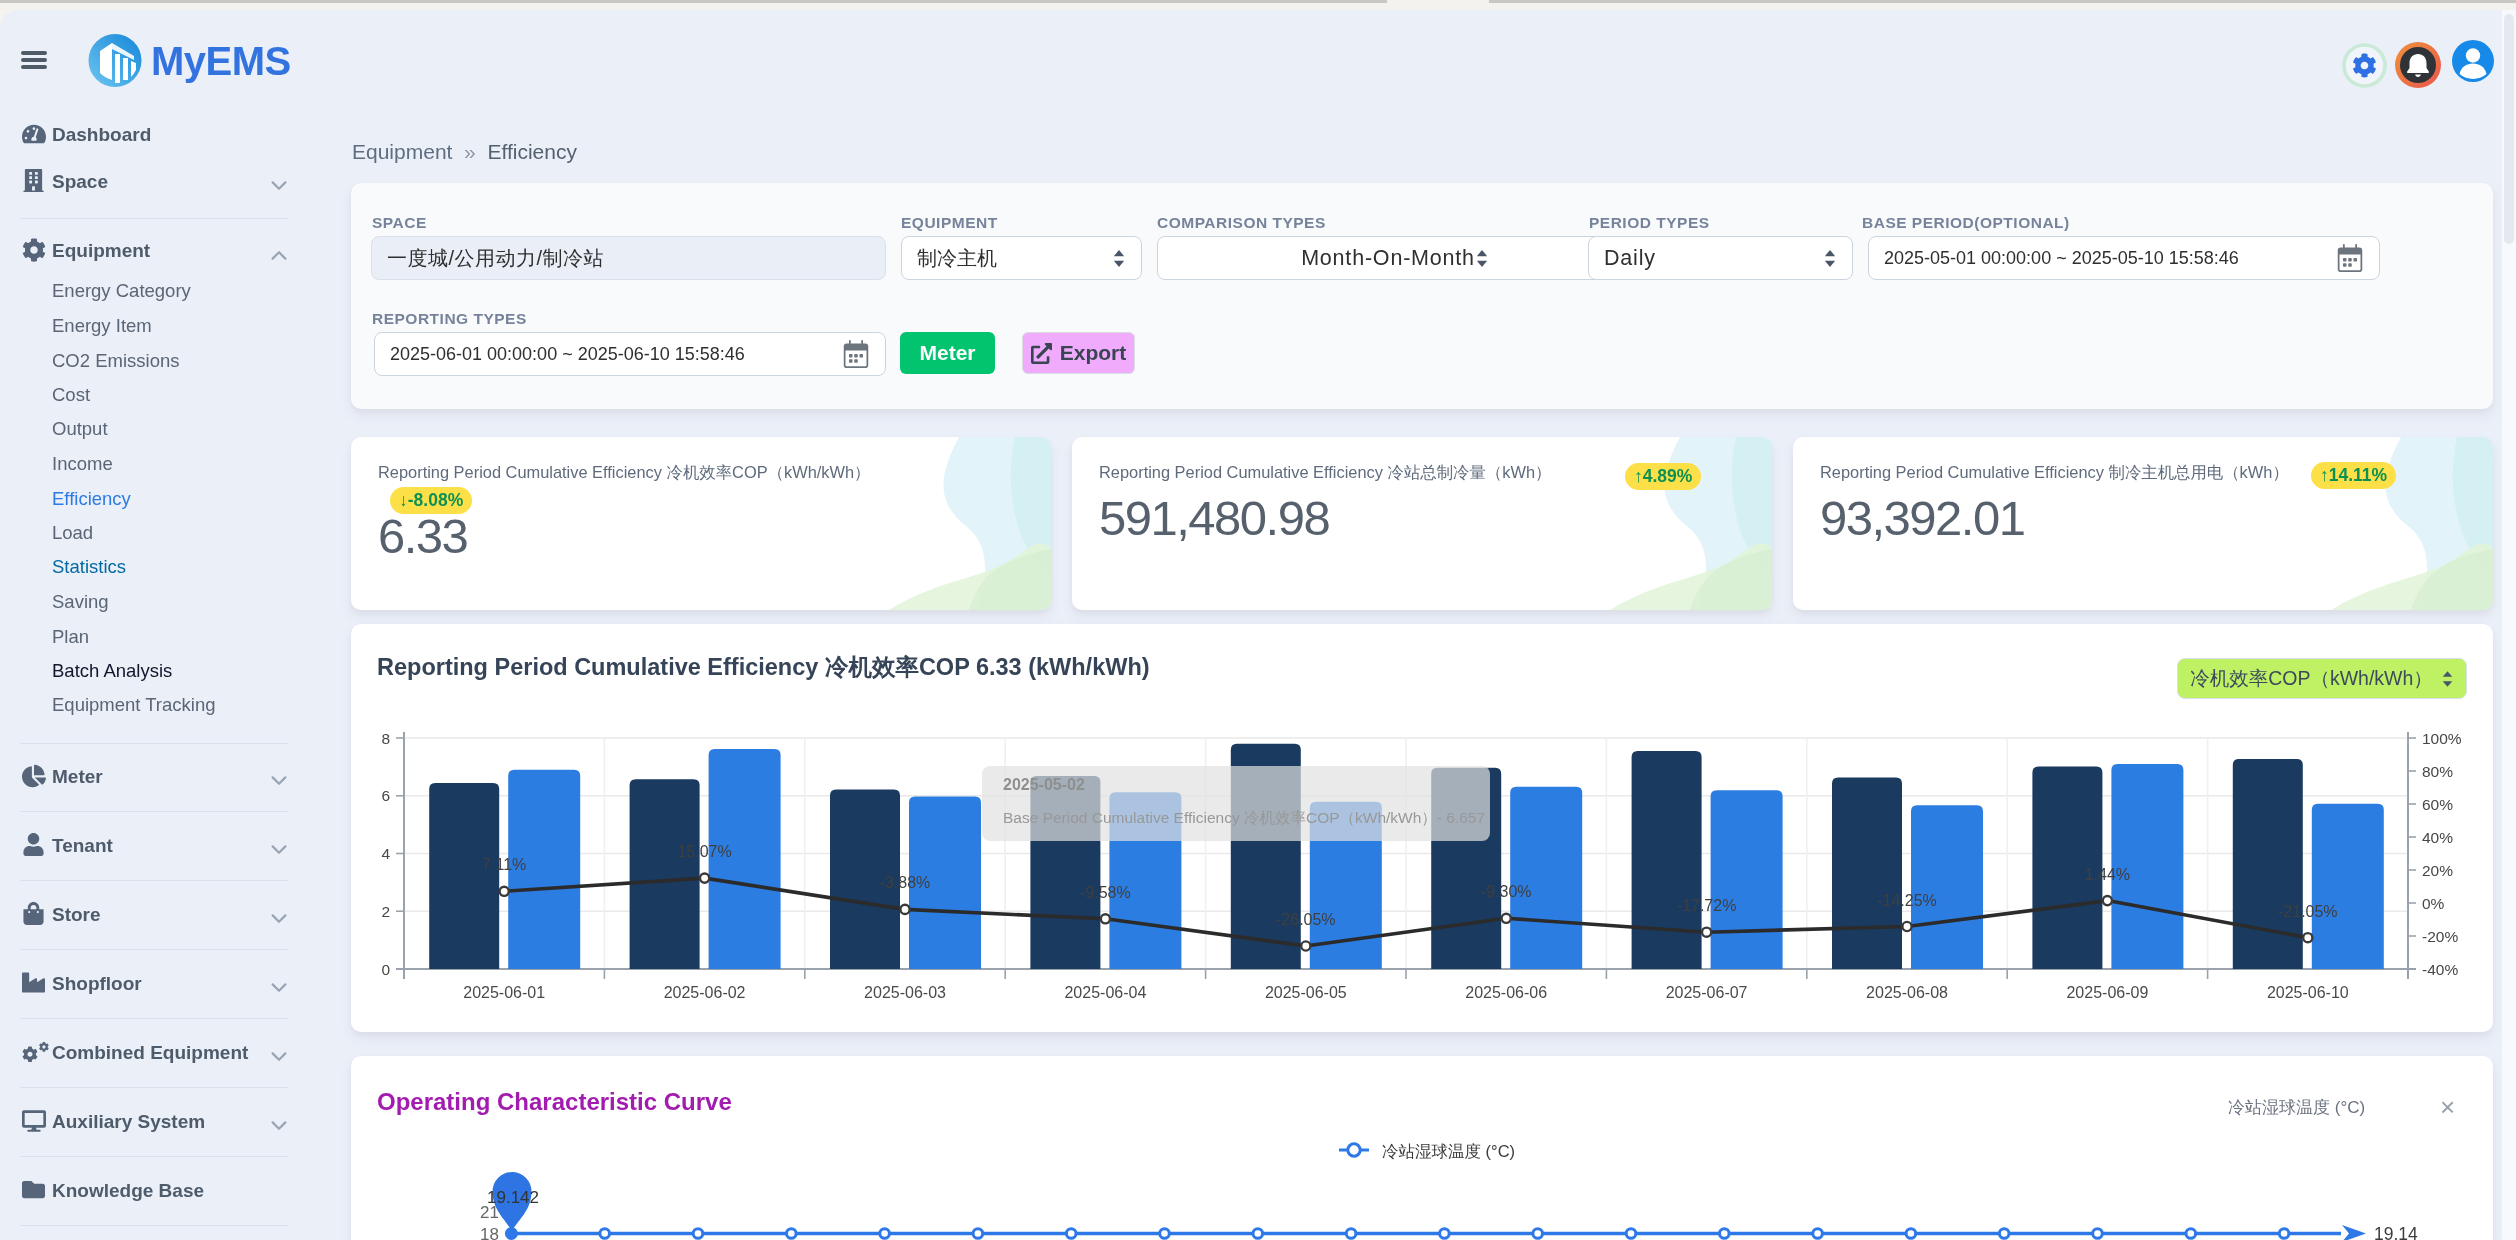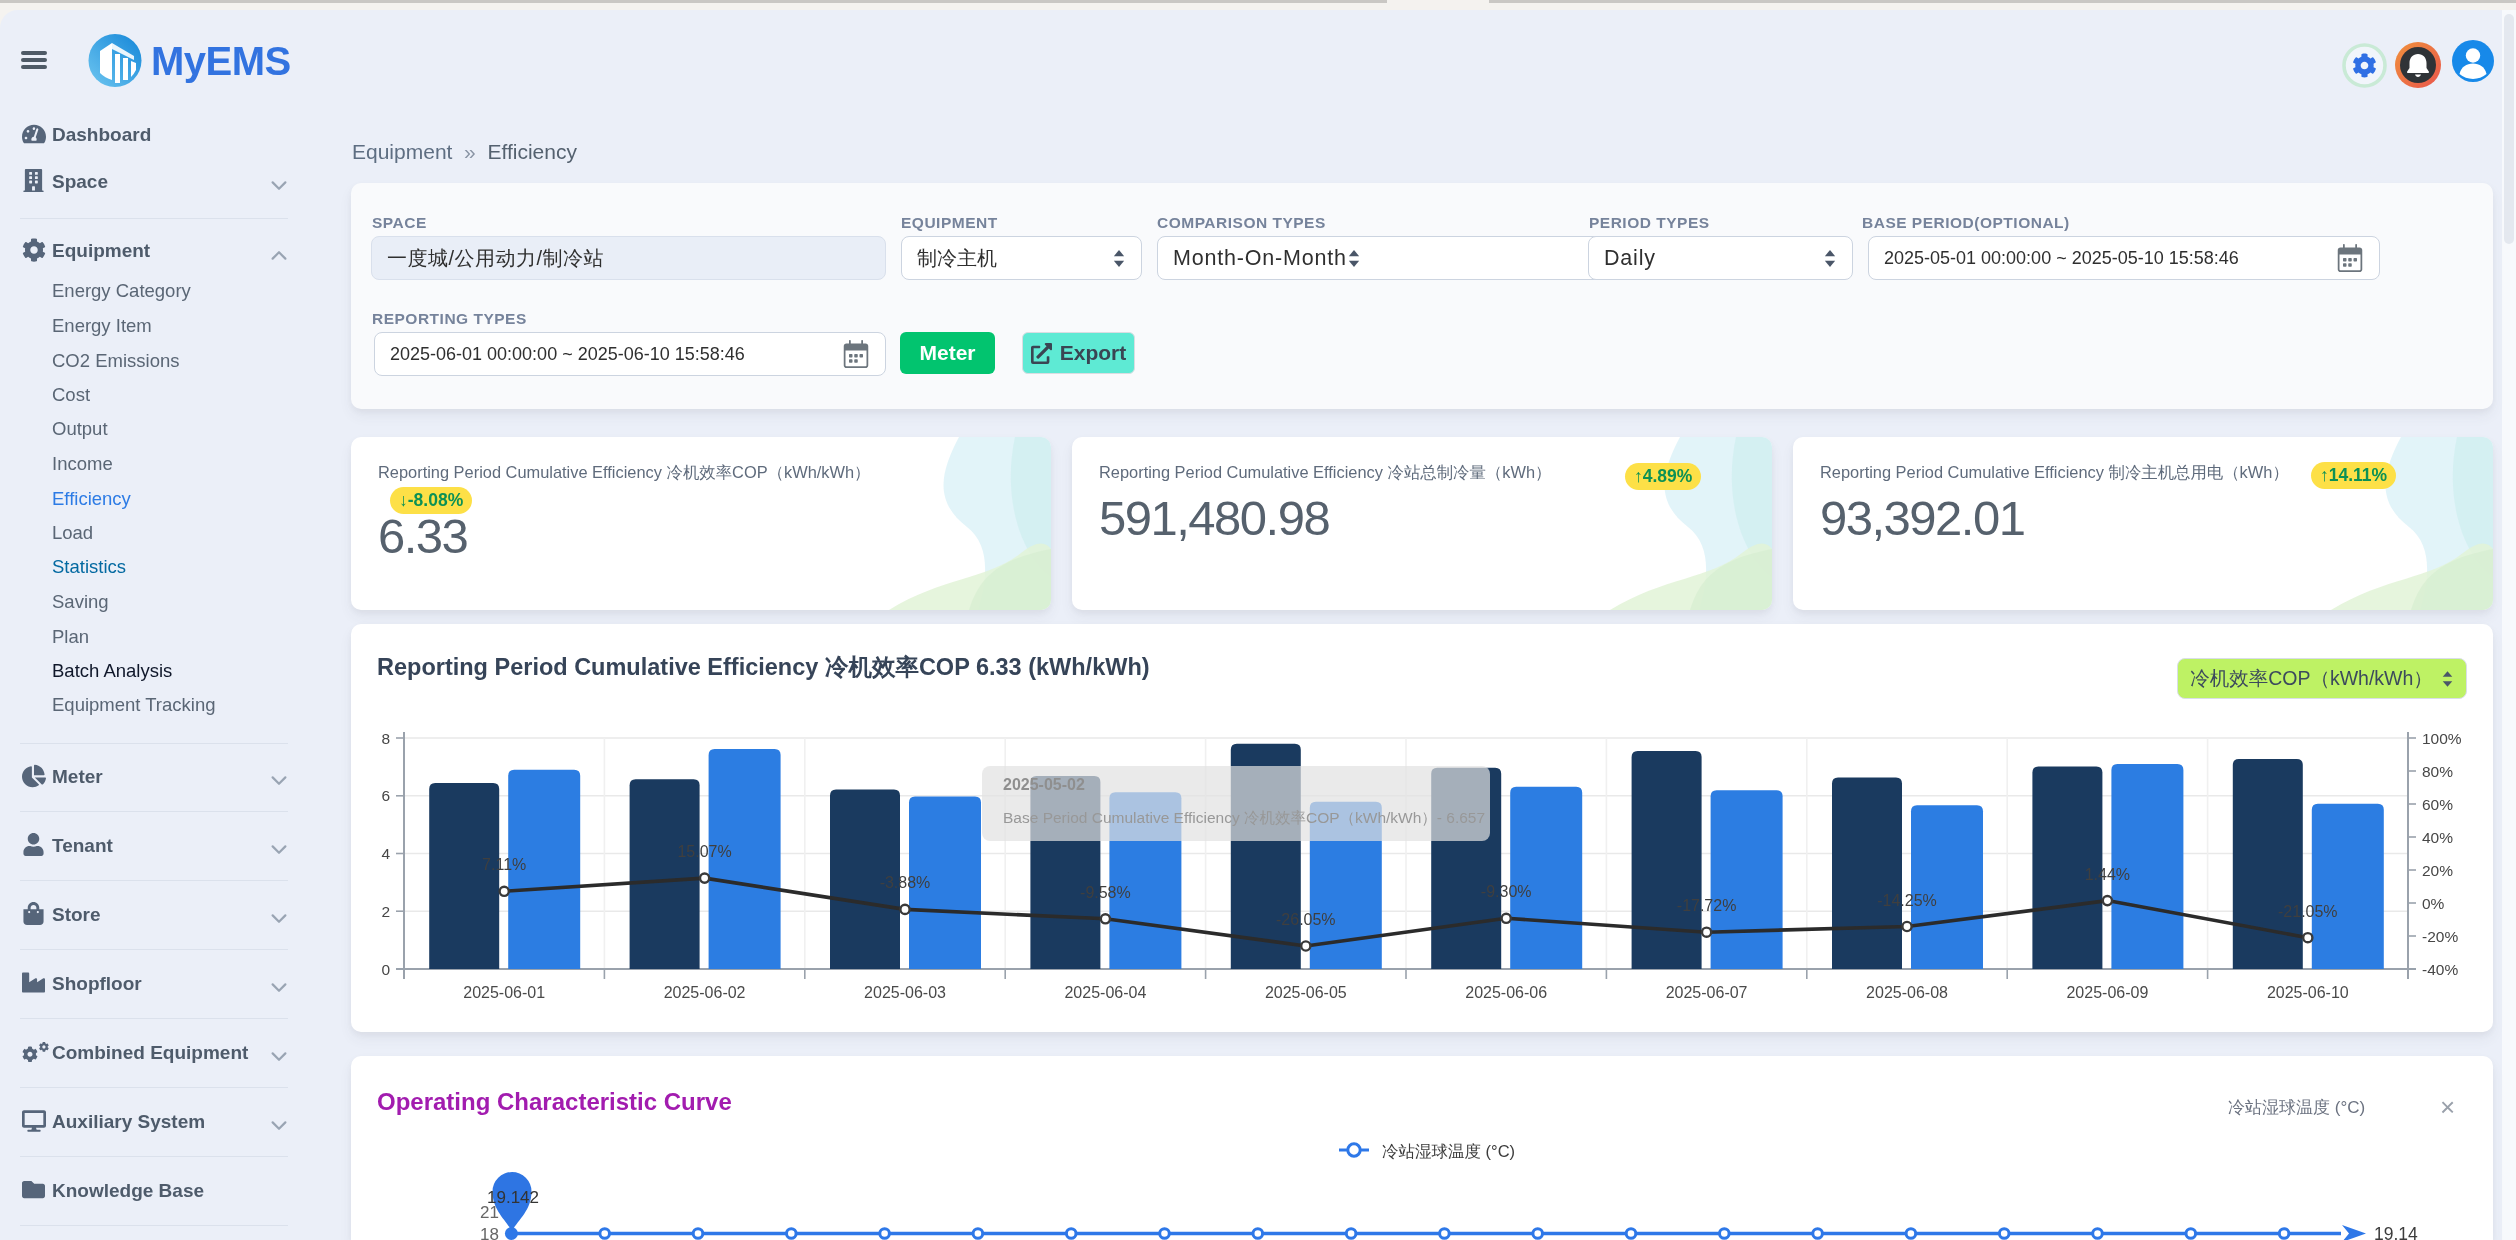--- a/index.html
+++ b/index.html
@@ -175,37 +175,37 @@
 <div class="lbl" style="left:372px;top:214px">SPACE</div>
 <div class="lbl" style="left:901px;top:214px">EQUIPMENT</div>
 <div class="lbl" style="left:1157px;top:214px">COMPARISON TYPES</div>
 <div class="lbl" style="left:1589px;top:214px">PERIOD TYPES</div>
 <div class="lbl" style="left:1862px;top:214px">BASE PERIOD(OPTIONAL)</div>
 <div class="inp" style="left:371px;top:236px;width:515px;height:44px;background:#e9eef7;border-color:#d9e0ec;font-size:20px;letter-spacing:.5px">一度城/公用动力/制冷站</div>
 <div class="inp" style="left:901px;top:236px;width:241px;height:44px;justify-content:space-between;font-size:20px">制冷主机 <svg width="14" height="17" viewBox="0 0 15 18">
       <path fill="#4a5668" d="M7.5 0l5.5 6.5H2z"></path>
       <path fill="#4a5668" d="M7.5 18L2 11.5h11z"></path>
     </svg></div>
-<div class="inp" style="left:1157px;top:236px;width:476px;height:44px;justify-content:flex-start;font-size:21.5px;letter-spacing:.8px">Month-On-Month <svg width="14" height="17" viewBox="0 0 15 18">
+<div class="inp" style="left:1157px;top:236px;width:476px;height:44px;justify-content:center;font-size:21.5px;letter-spacing:.8px">Month-On-Month <svg width="14" height="17" viewBox="0 0 15 18">
       <path fill="#4a5668" d="M7.5 0l5.5 6.5H2z"></path>
       <path fill="#4a5668" d="M7.5 18L2 11.5h11z"></path>
     </svg></div>
 <div class="inp" style="left:1588px;top:236px;width:265px;height:44px;justify-content:space-between;font-size:21.5px;letter-spacing:.8px">Daily <svg width="14" height="17" viewBox="0 0 15 18">
       <path fill="#4a5668" d="M7.5 0l5.5 6.5H2z"></path>
       <path fill="#4a5668" d="M7.5 18L2 11.5h11z"></path>
     </svg></div>
 <div class="inp" style="left:1868px;top:236px;width:512px;height:44px;justify-content:space-between">2025-05-01 00:00:00 ~ 2025-05-10 15:58:46 <svg width="28" height="28" viewBox="0 0 448 512">
       <path fill="#6c757d" d="M400 64h-48V12c0-6.6-5.4-12-12-12h-8c-6.6 0-12 5.4-12 12v52H128V12c0-6.6-5.4-12-12-12h-8c-6.6 0-12 5.4-12 12v52H48C21.5 64 0 85.5 0 112v352c0 26.5 21.5 48 48 48h352c26.5 0 48-21.5 48-48V112c0-26.5-21.5-48-48-48zm16 400c0 8.8-7.2 16-16 16H48c-8.8 0-16-7.2-16-16V192h384v272zm-320-196c0-6.6 5.4-12 12-12h40c6.6 0 12 5.4 12 12v40c0 6.6-5.4 12-12 12h-40c-6.6 0-12-5.4-12-12v-40zm96 0c0-6.6 5.4-12 12-12h40c6.6 0 12 5.4 12 12v40c0 6.6-5.4 12-12 12h-40c-6.6 0-12-5.4-12-12v-40zm96 0c0-6.6 5.4-12 12-12h40c6.6 0 12 5.4 12 12v40c0 6.6-5.4 12-12 12h-40c-6.6 0-12-5.4-12-12v-40zm-192 96c0-6.6 5.4-12 12-12h40c6.6 0 12 5.4 12 12v40c0 6.6-5.4 12-12 12h-40c-6.6 0-12-5.4-12-12v-40zm96 0c0-6.6 5.4-12 12-12h40c6.6 0 12 5.4 12 12v40c0 6.6-5.4 12-12 12h-40c-6.6 0-12-5.4-12-12v-40z"></path>
     </svg></div>
 <div class="lbl" style="left:372px;top:310px">REPORTING TYPES</div>
 <div class="inp" style="left:374px;top:332px;width:512px;height:44px;justify-content:space-between">2025-06-01 00:00:00 ~ 2025-06-10 15:58:46 <svg width="28" height="28" viewBox="0 0 448 512">
       <path fill="#6c757d" d="M400 64h-48V12c0-6.6-5.4-12-12-12h-8c-6.6 0-12 5.4-12 12v52H128V12c0-6.6-5.4-12-12-12h-8c-6.6 0-12 5.4-12 12v52H48C21.5 64 0 85.5 0 112v352c0 26.5 21.5 48 48 48h352c26.5 0 48-21.5 48-48V112c0-26.5-21.5-48-48-48zm16 400c0 8.8-7.2 16-16 16H48c-8.8 0-16-7.2-16-16V192h384v272zm-320-196c0-6.6 5.4-12 12-12h40c6.6 0 12 5.4 12 12v40c0 6.6-5.4 12-12 12h-40c-6.6 0-12-5.4-12-12v-40zm96 0c0-6.6 5.4-12 12-12h40c6.6 0 12 5.4 12 12v40c0 6.6-5.4 12-12 12h-40c-6.6 0-12-5.4-12-12v-40zm96 0c0-6.6 5.4-12 12-12h40c6.6 0 12 5.4 12 12v40c0 6.6-5.4 12-12 12h-40c-6.6 0-12-5.4-12-12v-40zm-192 96c0-6.6 5.4-12 12-12h40c6.6 0 12 5.4 12 12v40c0 6.6-5.4 12-12 12h-40c-6.6 0-12-5.4-12-12v-40zm96 0c0-6.6 5.4-12 12-12h40c6.6 0 12 5.4 12 12v40c0 6.6-5.4 12-12 12h-40c-6.6 0-12-5.4-12-12v-40z"></path>
     </svg></div>
 <div class="abs" style="left:900px;top:332px;width:95px;height:42px;background:#02c46f;border-radius:6px;color:#fff;font-size:21px;font-weight:700;display:flex;align-items:center;justify-content:center">Meter</div>
-<div class="abs" style="left:1022px;top:332px;width:113px;height:42px;background:#5eead4;border:1px solid #dadde2;border-radius:6px;color:#3a4553;font-size:21px;font-weight:700;display:flex;align-items:center;justify-content:center;gap:8px"><svg width="21" height="21" viewBox="0 0 512 512">
+<div class="abs" style="left:1022px;top:332px;width:113px;height:42px;background:#f0abfc;border:1px solid #dadde2;border-radius:6px;color:#3a4553;font-size:21px;font-weight:700;display:flex;align-items:center;justify-content:center;gap:8px"><svg width="21" height="21" viewBox="0 0 512 512">
       <path fill="#3a4553" d="M432 320h-32a16 16 0 0 0-16 16v112H64V128h144a16 16 0 0 0 16-16V80a16 16 0 0 0-16-16H48a48 48 0 0 0-48 48v352a48 48 0 0 0 48 48h352a48 48 0 0 0 48-48V336a16 16 0 0 0-16-16zM488 0H360c-21.37 0-32.05 25.91-17 41l35.73 35.73L135 320.37a24 24 0 0 0 0 34L157.67 377a24 24 0 0 0 34 0l243.61-243.68L471 169c15 15 41 4.5 41-17V24a24 24 0 0 0-24-24z"></path>
     </svg> Export</div>
 <div class="card" style="left:351px;top:437px;width:700px;height:173px;overflow:hidden">
     <svg style="position:absolute;right:0;top:0" width="320" height="173" viewBox="0 0 320 173">
 <g>
 <path d="M228,0 C210,34 202,64 236,90 C259,108 257,140 247,173 L320,173 L320,0 Z" fill="#dff3f8" opacity="0.9"></path>
 <path d="M284,0 C272,55 286,115 320,140 L320,0 Z" fill="#cfeef0" opacity="0.7"></path>
 <path d="M158,173 C212,140 258,142 290,116 C306,103 315,105 320,112 L320,173 Z" fill="#e2f3d7" opacity="0.85"></path>
 <path d="M238,173 C248,140 268,122 320,112 L320,173 Z" fill="#d4edcf" opacity="0.6"></path>
 </g>

